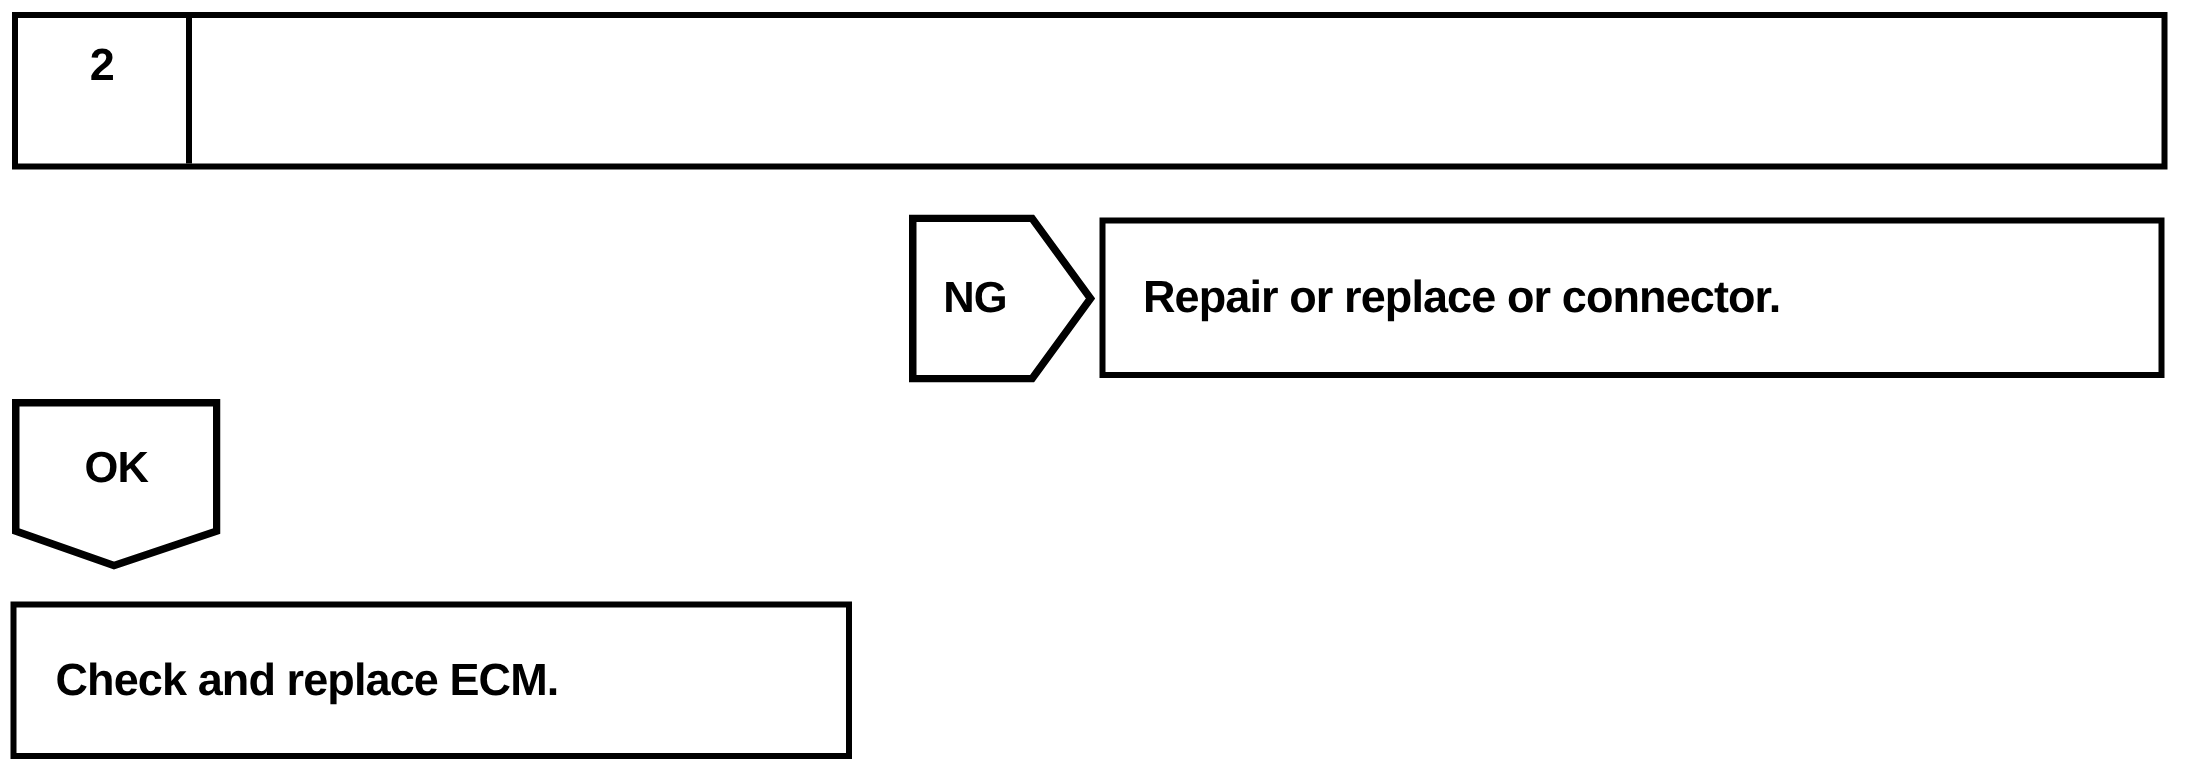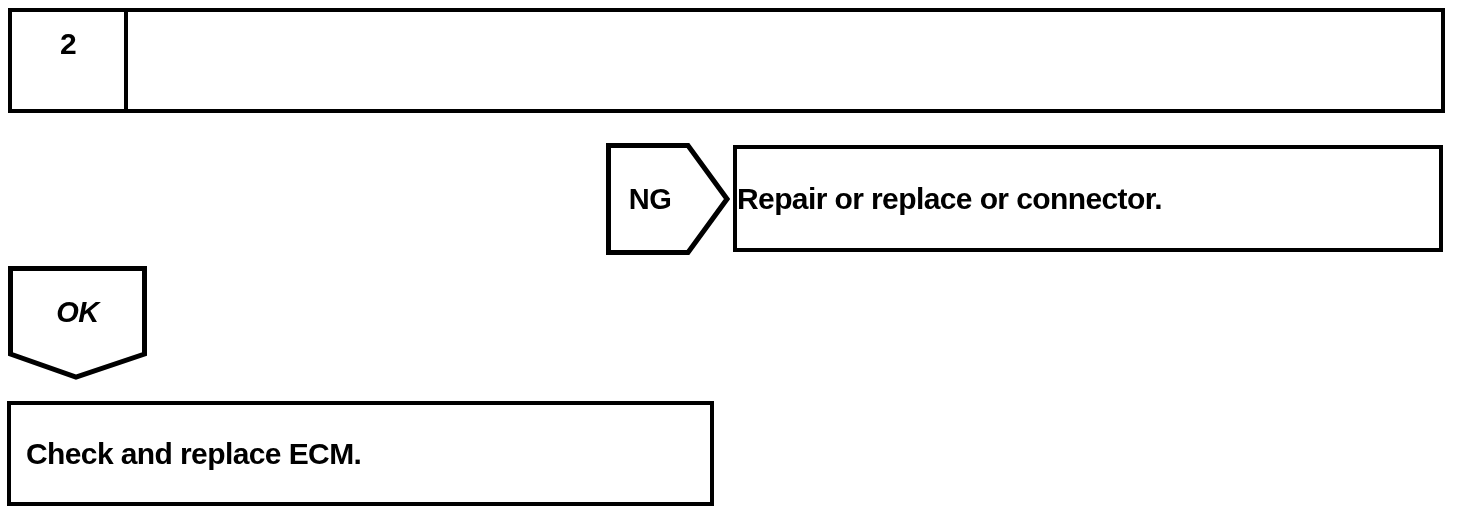--- a/index.html
+++ b/index.html
@@ -61,34 +61,35 @@
   }
   .ng-shape { left: 606px; top: 143px; }
   .ng-label { left: 606px; top: 143px; width: 88px; height: 112px; }
   .ng-action-box {
     left: 733px;
     top: 145px;
     width: 710px;
     height: 107px;
     display: flex;
     align-items: center;
+    padding-left: 25px;
     font-size: 30px;
     letter-spacing: -0.6px;
     white-space: nowrap;
   }
   .ok-shape { left: 8px; top: 266px; }
-  .ok-label { left: 8px; top: 266px; width: 139px; height: 92px; font-style: italic; }
+  .ok-label { left: 8px; top: 266px; width: 139px; height: 92px; }
   .ok-action-box {
     left: 7px;
     top: 401px;
-    width: 707px;
+    width: 561px;
     height: 105px;
     display: flex;
     align-items: center;
-    padding-left: 15px;
+    padding-left: 26px;
     font-size: 30px;
     letter-spacing: -0.6px;
     white-space: nowrap;
   }
 </style>
 </head>
 <body>
 
 <div class="canvas">
 

